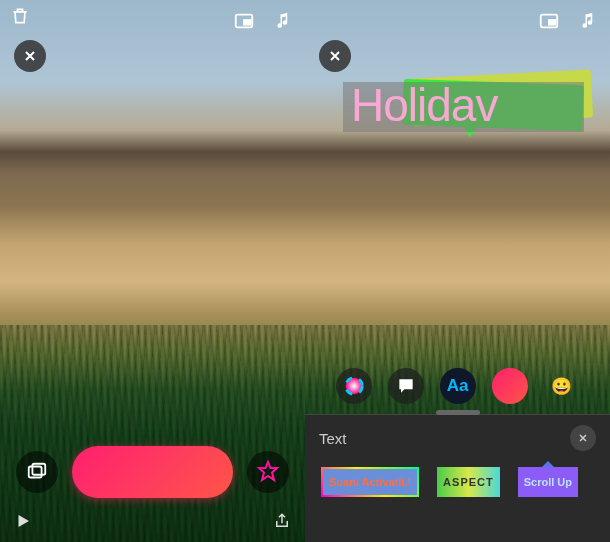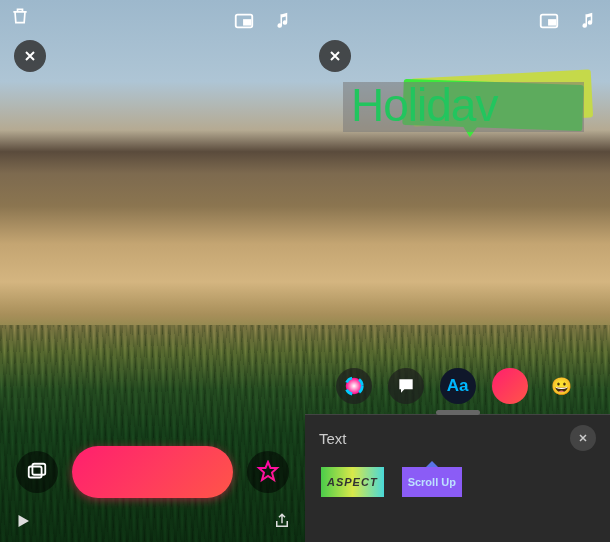--- a/index.html
+++ b/index.html
@@ -126,21 +126,21 @@
       border-left: 8px solid transparent;
       border-right: 8px solid transparent;
       border-top: 12px solid #3de83d;
     }
     .overlay-text {
       position: absolute;
       top: 4px;
       left: 0;
       right: 10px;
       background: rgba(120,120,120,0.55);
-      color: #22c55e;
+      color: #f9a8d4;
       font-size: 46px;
       font-weight: 400;
       padding: 0 8px 4px 8px;
       line-height: 1;
       letter-spacing: -1px;
     }
     .bottom-bar-left {
       position: absolute;
       bottom: 44px;
       left: 0;
@@ -273,21 +273,20 @@
     }
     .style1 {
       background: #6a8fd8;
       color: #ff6e40;
       border: 2px solid;
       border-image: linear-gradient(45deg, #ff00cc, #ffee00, #00ff88) 1;
     }
     .style2 {
       background: linear-gradient(90deg, #4acc4a, #d8e84a, #4ad8d8);
       color: #333;
-      font-style: italic;
       letter-spacing: 1px;
     }
     .style3 {
       background: #8b5cf6;
       color: #bde0ff;
     }
     .style3::before {
       content: "";
       position:absolute;
       top:-6px; left:50%;
@@ -425,20 +424,23 @@
     <div class="panel-handle"></div>
     <div class="panel-header">
       <span>Text</span>
       <div class="panel-close">
         <svg width="12" height="12" viewBox="0 0 24 24" stroke="currentColor" stroke-width="3" fill="none">
             <path d="M6 6l12 12M18 6L6 18"></path>
           </svg>
       </div>
     </div>
     <div class="style-row">
+      <div class="style-item style1">
+        <span>Suani Activatii.!</span>
+      </div>
       <div class="style-item style2">
         <span>ASPECT</span>
       </div>
       <div class="style-item style3">
         <span>Scroll Up</span>
       </div>
     </div>
   </div>
 </div>
 

